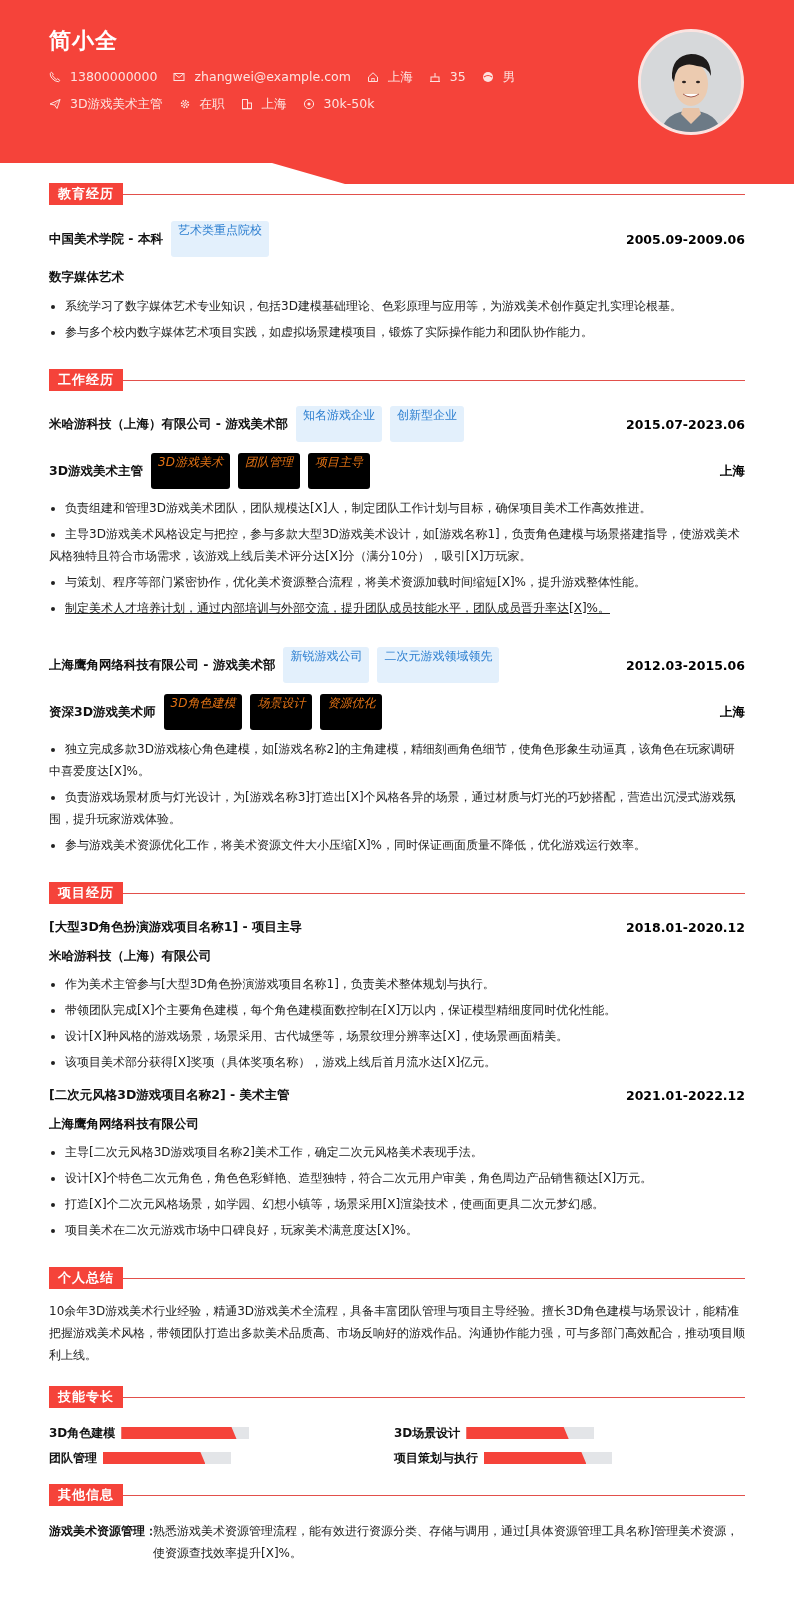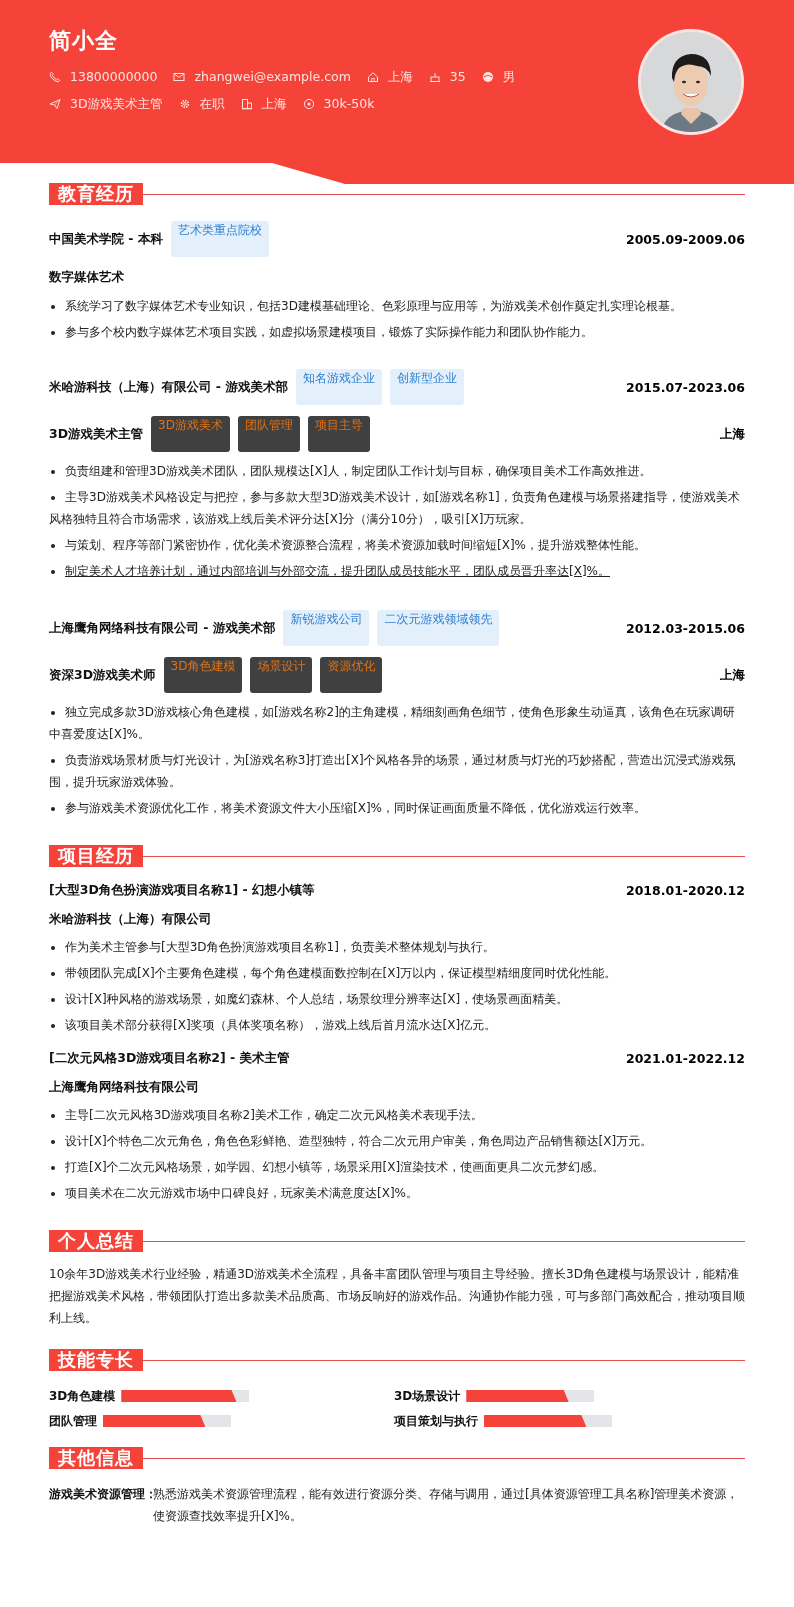--- a/index.html
+++ b/index.html
@@ -15,30 +15,30 @@
   .info-row.r2 { margin-top: 9px; }
   .info-item { display: flex; align-items: center; margin-right: 16px; }
   .info-item .ico { width: 12px; height: 12px; margin-right: 9px; display: inline-flex; align-items: center; justify-content: center; }
   .info-item .ico svg { width: 12px; height: 12px; }
   .avatar { position: absolute; left: 638px; top: 29px; width: 106px; height: 106px; border-radius: 50%; border: 3px solid #fbe3e0; background: #d8dadc; overflow: hidden; }
   .avatar svg { width: 100%; height: 100%; display: block; }
 
   .main { padding: 0 49px 0 49px; }
   .section { margin-top: 0; }
   .sec-head { display: flex; align-items: center; height: 22px; }
-  .sec-title { background: #f5433a; color: #fff; font-size: 18px; font-weight: bold; padding: 0 9px; height: 22px; line-height: 22px; letter-spacing: 1px; }
+  .sec-title { background: #f5433a; color: #fff; font-size: 13px; font-weight: bold; padding: 0 9px; height: 22px; line-height: 22px; letter-spacing: 1px; }
   .sec-line { flex: 1; height: 1px; background: #e2504b; }
 
   .row { display: flex; justify-content: space-between; align-items: center; }
   .entry-title { font-size: 12.5px; font-weight: bold; color: #111; display: flex; align-items: center; }
   .entry-date { font-size: 12.5px; font-weight: bold; color: #000000; }
   .entry-sub { font-size: 12.5px; font-weight: bold; color: #111; }
   .tag { display: inline-block; font-weight: normal; font-size: 12px; padding: 0 7px; height: 36px; line-height: 18px; border-radius: 3px; margin-left: 8px; }
   .tag.blue { background: #e3f0fc; color: #2d7fd0; }
-  .tag.orange { background: #404040; color: #e07114; }
+  .tag.orange { background: #000000; color: #e07114; font-style: italic; }
   ul.bullets { list-style: none; }
   ul.bullets li { position: relative; padding-left: 16px; font-size: 12px; line-height: 22px; color: #222; }
   ul.bullets li::before { content: ""; position: absolute; left: 2px; top: 10px; width: 4px; height: 4px; border-radius: 50%; background: #222; }
   ul.bullets li.wrap { padding-left: 0; text-indent: 16px; }
   ul.bullets li.wrap::before { left: 2px; }
 
   .summary { font-size: 12px; line-height: 22px; color: #222; }
 
   .skills { display: grid; grid-template-columns: 345px 345px; row-gap: 13px; }
   .skill { display: flex; align-items: center; height: 12px; }
@@ -179,20 +179,24 @@
       <div class="entry-date">2005.09-2009.06</div>
     </div>
     <div class="entry-sub" style="margin-top:12px;">数字媒体艺术</div>
     <ul class="bullets" style="margin-top:9px;">
       <li>系统学习了数字媒体艺术专业知识，包括3D建模基础理论、色彩原理与应用等，为游戏美术创作奠定扎实理论根基。</li>
       <li style="margin-top:4px;">参与多个校内数字媒体艺术项目实践，如虚拟场景建模项目，锻炼了实际操作能力和团队协作能力。</li>
     </ul>
   </div>
 
   <div class="section" style="margin-top:26px;">
+    <div class="sec-head">
+      <div class="sec-title">工作经历</div>
+      <div class="sec-line"></div>
+    </div>
 
     <div>
       <div class="row" style="margin-top:15px;">
         <div class="entry-title">
           <span>米哈游科技（上海）有限公司 - 游戏美术部</span>
           <span class="tag blue">知名游戏企业</span>
           <span class="tag blue">创新型企业</span>
         </div>
         <div class="entry-date">2015.07-2023.06</div>
       </div>
@@ -240,28 +244,28 @@
   </div>
 
   <div class="section" style="margin-top:26px;">
     <div class="sec-head">
       <div class="sec-title">项目经历</div>
       <div class="sec-line"></div>
     </div>
 
     <div>
       <div class="row" style="margin-top:15px;">
-        <div class="entry-title">[大型3D角色扮演游戏项目名称1] - 幻想小镇等</div>
+        <div class="entry-title">[大型3D角色扮演游戏项目名称1] - 项目主导</div>
         <div class="entry-date">2018.01-2020.12</div>
       </div>
       <div class="entry-sub" style="margin-top:12px;">米哈游科技（上海）有限公司</div>
       <ul class="bullets" style="margin-top:8px;">
         <li>作为美术主管参与[大型3D角色扮演游戏项目名称1]，负责美术整体规划与执行。</li>
         <li style="margin-top:4px;">带领团队完成[X]个主要角色建模，每个角色建模面数控制在[X]万以内，保证模型精细度同时优化性能。</li>
-        <li style="margin-top:4px;">设计[X]种风格的游戏场景，如魔幻森林、个人总结，场景纹理分辨率达[X]，使场景画面精美。</li>
+        <li style="margin-top:4px;">设计[X]种风格的游戏场景，场景采用、古代城堡等，场景纹理分辨率达[X]，使场景画面精美。</li>
         <li style="margin-top:4px;">该项目美术部分获得[X]奖项（具体奖项名称），游戏上线后首月流水达[X]亿元。</li>
       </ul>
     </div>
 
     <div>
       <div class="row" style="margin-top:14px;">
         <div class="entry-title">[二次元风格3D游戏项目名称2] - 美术主管</div>
         <div class="entry-date">2021.01-2022.12</div>
       </div>
       <div class="entry-sub" style="margin-top:12px;">上海鹰角网络科技有限公司</div>

